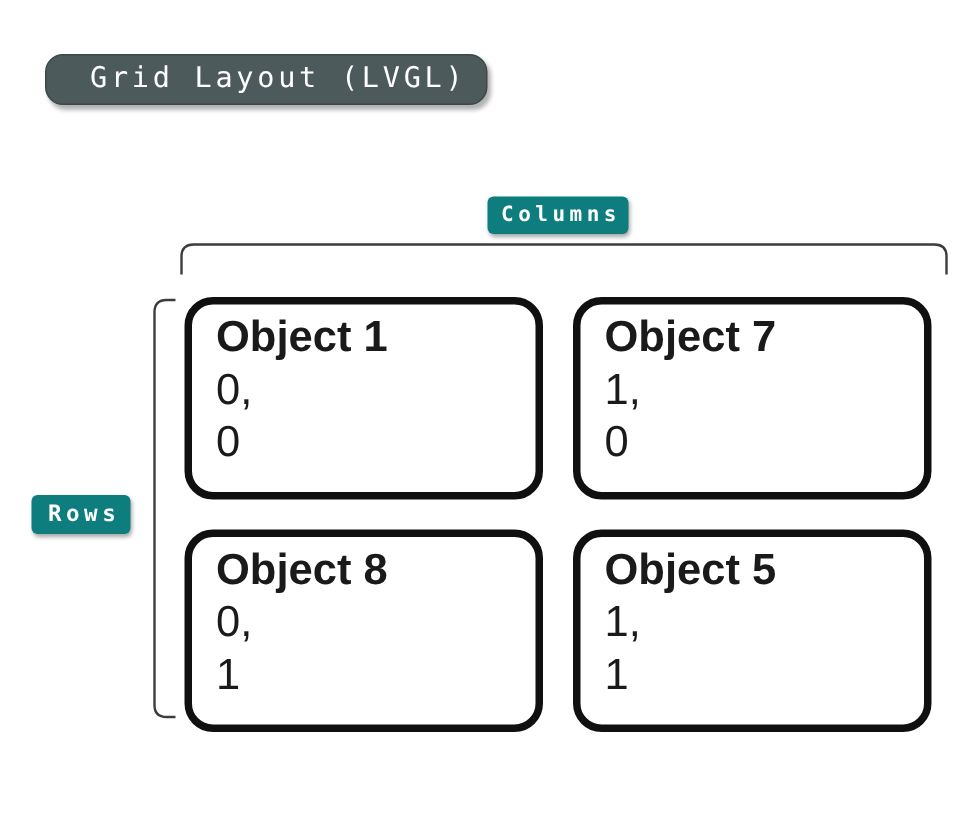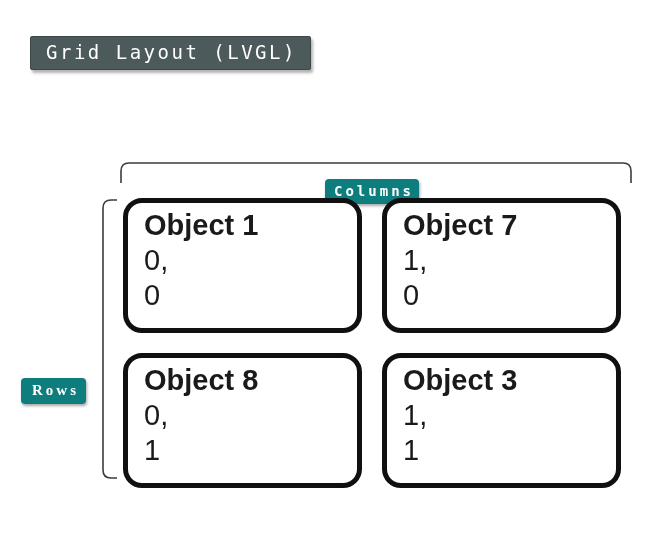--- a/index.html
+++ b/index.html
@@ -24,59 +24,57 @@
     font-family: "Liberation Sans", sans-serif;
   }
 
   
   .title-badge {
     position: absolute;
     left: 30px;
     top: 36px;
     background: var(--badge-bg);
     border: 1px solid var(--badge-border);
-    border-radius: 2px;
+    border-radius: 12px;
     color: var(--text-light);
     font-family: "DejaVu Sans Mono", monospace;
     font-size: 19px;
     line-height: 25px;
     letter-spacing: 2.5px;
-    padding: 3px 13px 4px 15px;
+    padding: 3px 13px 4px 29px;
     box-shadow: 2px 3px 3px rgba(0,0,0,0.30);
     white-space: nowrap;
   }
 
   
   .teal-label {
     position: absolute;
     background: var(--label-bg);
     color: var(--text-light);
     font-family: "DejaVu Sans Mono", monospace;
     font-weight: bold;
     border-radius: 4px;
     box-shadow: 1px 2px 3px rgba(0,0,0,0.35);
     white-space: nowrap;
-    margin-top: 48px;
   }
   .columns-label {
     left: 325px;
     top: 131px;
     font-size: 14px;
     line-height: 18px;
     letter-spacing: 3px;
     padding: 3px 5px 4px 9px;
   }
   .rows-label {
     left: 21px;
     top: 330px;
     font-size: 15px;
     line-height: 19px;
     letter-spacing: 3px;
     padding: 3px 7px 4px 11px;
-    font-family: Liberation Serif, serif;
   }
 
   
   .bracket { position: absolute; display: block; }
   .bracket path {
     fill: none;
     stroke: var(--bracket-stroke);
     stroke-width: 1.6;
   }
   .top-bracket { left: 118px; top: 159px; }
@@ -152,19 +150,19 @@
       <div class="card-line">0</div>
     </div>
 
     <div class="card">
       <div class="card-title">Object 8</div>
       <div class="card-line">0,</div>
       <div class="card-line">1</div>
     </div>
 
     <div class="card">
-      <div class="card-title">Object 3</div>
+      <div class="card-title">Object 5</div>
       <div class="card-line">1,</div>
       <div class="card-line">1</div>
     </div>
 
   </div>
 </div>
 
 </body></html>

